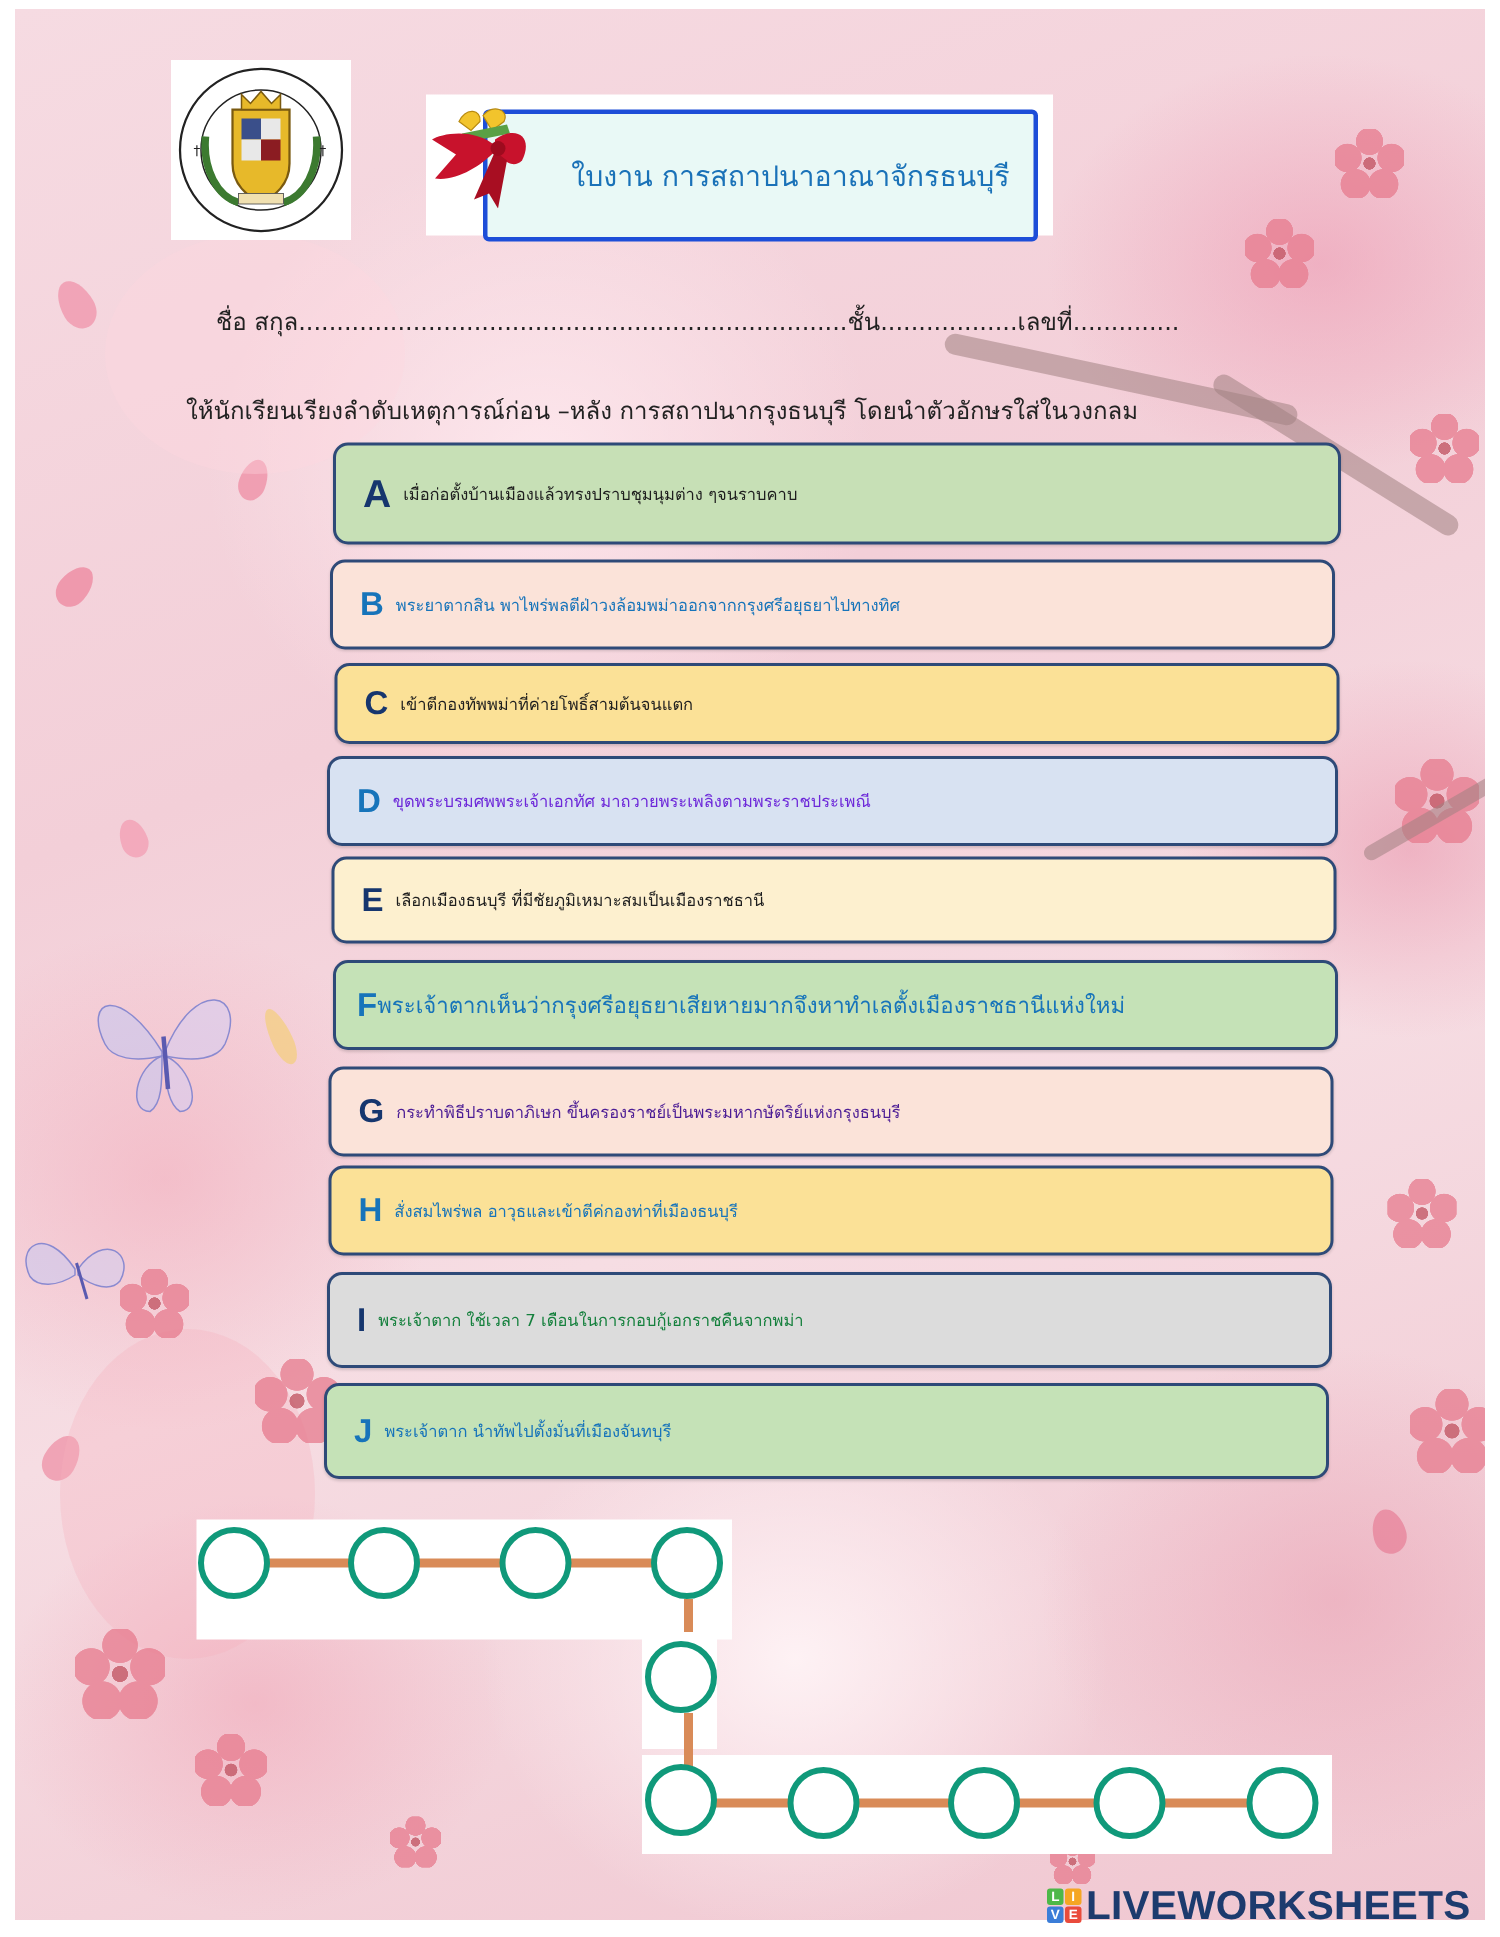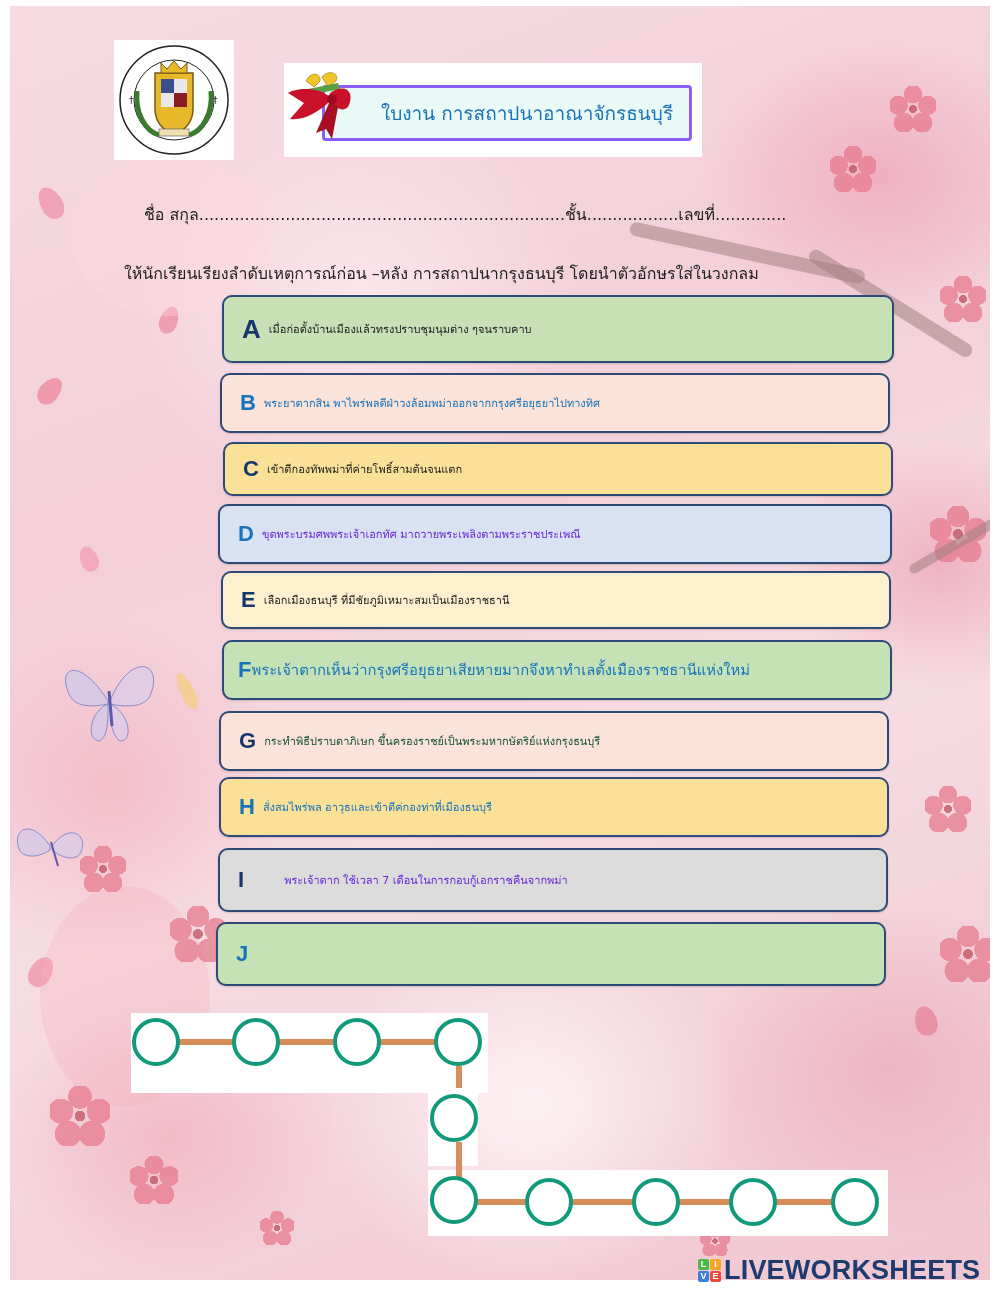--- a/index.html
+++ b/index.html
@@ -40,23 +40,23 @@
   
   .logo-box {
     position: absolute; left: 104px; top: 34px; width: 120px; height: 120px;
     background: #fff; display: flex; align-items: center; justify-content: center;
   }
   .title-box {
     position: absolute; left: 274px; top: 57px; width: 418px; height: 94px;
     background: #fff;
   }
   .title-tag {
-    position: absolute; left: 38px; top: 10px; width: 370px; height: 56px;
-    background: #e9f9f6; border: 3px solid #8b5cf6; border-radius: 4px 4px 4px 4px;
-    display: flex; align-items: center; justify-content: center; padding-left: 40px; margin-top: 12px;
+    position: absolute; left: 38px; top: 10px; width: 370px; height: 88px;
+    background: #e9f9f6; border: 3px solid #1d4ed8; border-radius: 4px 4px 4px 4px;
+    display: flex; align-items: center; justify-content: center; padding-left: 40px;
   }
   .title-text { color: #1a72b8; font-size: 19px; font-family: "DejaVu Sans", sans-serif; }
 
   .name-line {
     position: absolute; left: 134px; top: 196px; width: 740px;
     font-size: 16px; color: #222; white-space: nowrap; overflow: hidden;
   }
   .instruction {
     position: absolute; left: 114px; top: 255px; width: 760px;
     font-size: 16px; color: #222; white-space: nowrap;
@@ -186,32 +186,33 @@
   <div class="card" style="left: 211px; top: 565px; width: 670px; height: 58px; background: rgb(253, 240, 207);">
     <span class="letter" style="color: rgb(22, 54, 110);">E</span>
     <span class="text" style="color: rgb(30, 30, 30);">เลือกเมืองธนบุรี ที่มีชัยภูมิเหมาะสมเป็นเมืองราชธานี</span>
   </div>
   <div class="card" style="left: 212px; top: 634px; width: 670px; height: 60px; padding-left: 14px; background: rgb(197, 226, 183);">
     <span class="letter" style="margin-right: 0px; color: rgb(23, 116, 186);">F</span>
     <span class="text" style="font-size: 14.8px; color: rgb(23, 116, 186);">พระเจ้าตากเห็นว่ากรุงศรีอยุธยาเสียหายมากจึงหาทำเลตั้งเมืองราชธานีแห่งใหม่</span>
   </div>
   <div class="card" style="left: 209px; top: 705px; width: 670px; height: 60px; background: rgb(251, 227, 217);">
     <span class="letter" style="color: rgb(22, 54, 110);">G</span>
-    <span class="text" style="color: #14532d;">กระทำพิธีปราบดาภิเษก ขึ้นครองราชย์เป็นพระมหากษัตริย์แห่งกรุงธนบุรี</span>
+    <span class="text" style="color: #4c1d95;">กระทำพิธีปราบดาภิเษก ขึ้นครองราชย์เป็นพระมหากษัตริย์แห่งกรุงธนบุรี</span>
   </div>
   <div class="card" style="left: 209px; top: 771px; width: 670px; height: 60px; background: rgb(251, 225, 151);">
     <span class="letter" style="color: rgb(23, 116, 186);">H</span>
     <span class="text" style="color: rgb(23, 116, 186);">สั่งสมไพร่พล อาวุธและเข้าตีค่กองท่าที่เมืองธนบุรี</span>
   </div>
   <div class="card" style="left: 208px; top: 842px; width: 670px; height: 64px; background: rgb(220, 220, 220);">
     <span class="letter" style="color: rgb(22, 54, 110);">I</span>
-    <span class="text" style="color: #6d28d9; margin-left: 32px;">พระเจ้าตาก  ใช้เวลา 7 เดือนในการกอบกู้เอกราชคืนจากพม่า</span>
+    <span class="text" style="color: #15803d;">พระเจ้าตาก  ใช้เวลา 7 เดือนในการกอบกู้เอกราชคืนจากพม่า</span>
   </div>
   <div class="card" style="left: 206px; top: 916px; width: 670px; height: 64px; background: rgb(197, 226, 183);">
     <span class="letter" style="color: rgb(23, 116, 186);">J</span>
+    <span class="text" style="color: rgb(23, 116, 186);">พระเจ้าตาก นำทัพไปตั้งมั่นที่เมืองจันทบุรี</span>
   </div>
 
   <div class="answer-area" style="left:0;top:0;">
     <div class="white-strip" style="left:121px;top:1007px;width:357px;height:80px;"></div>
     <div class="white-strip" style="left:418px;top:1080px;width:50px;height:80px;"></div>
     <div class="white-strip" style="left:418px;top:1164px;width:460px;height:66px;"></div>
 
     <div class="connector" style="left: 168px; top: 1033px; width: 280px; height: 6px; background: rgb(217, 139, 88);"></div>
     <div class="connector" style="left: 446px; top: 1060px; width: 6px; height: 22px; background: rgb(217, 139, 88);"></div>
     <div class="connector" style="left: 446px; top: 1136px; width: 6px; height: 38px; background: rgb(217, 139, 88);"></div>

